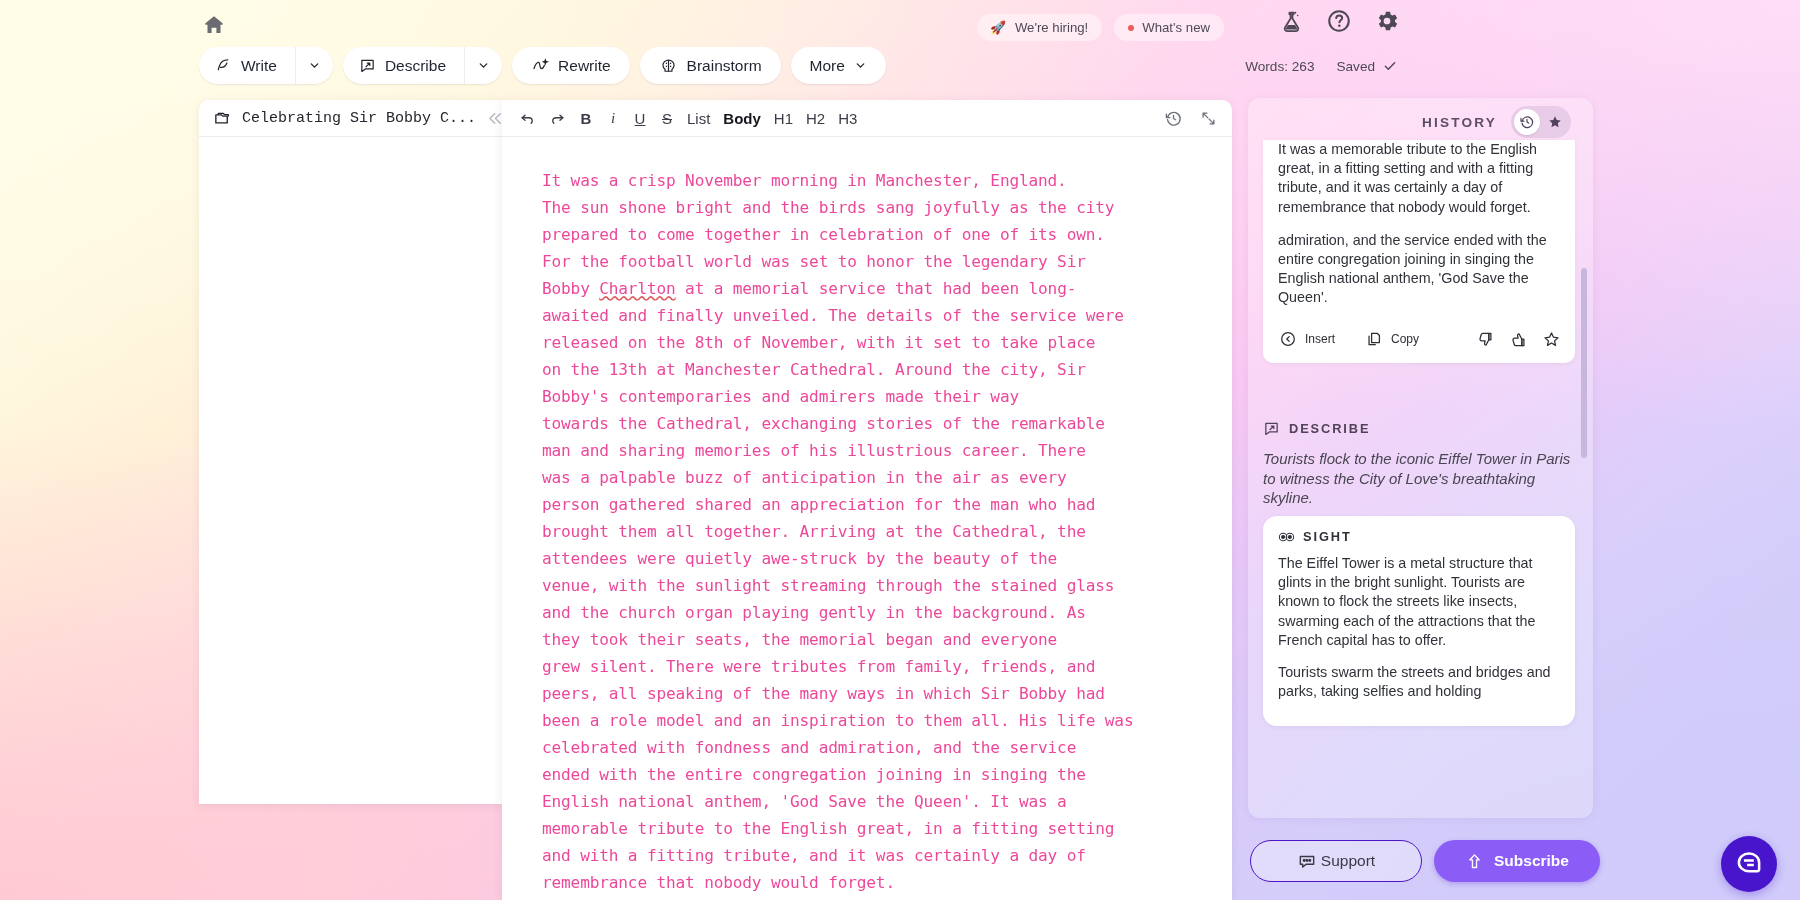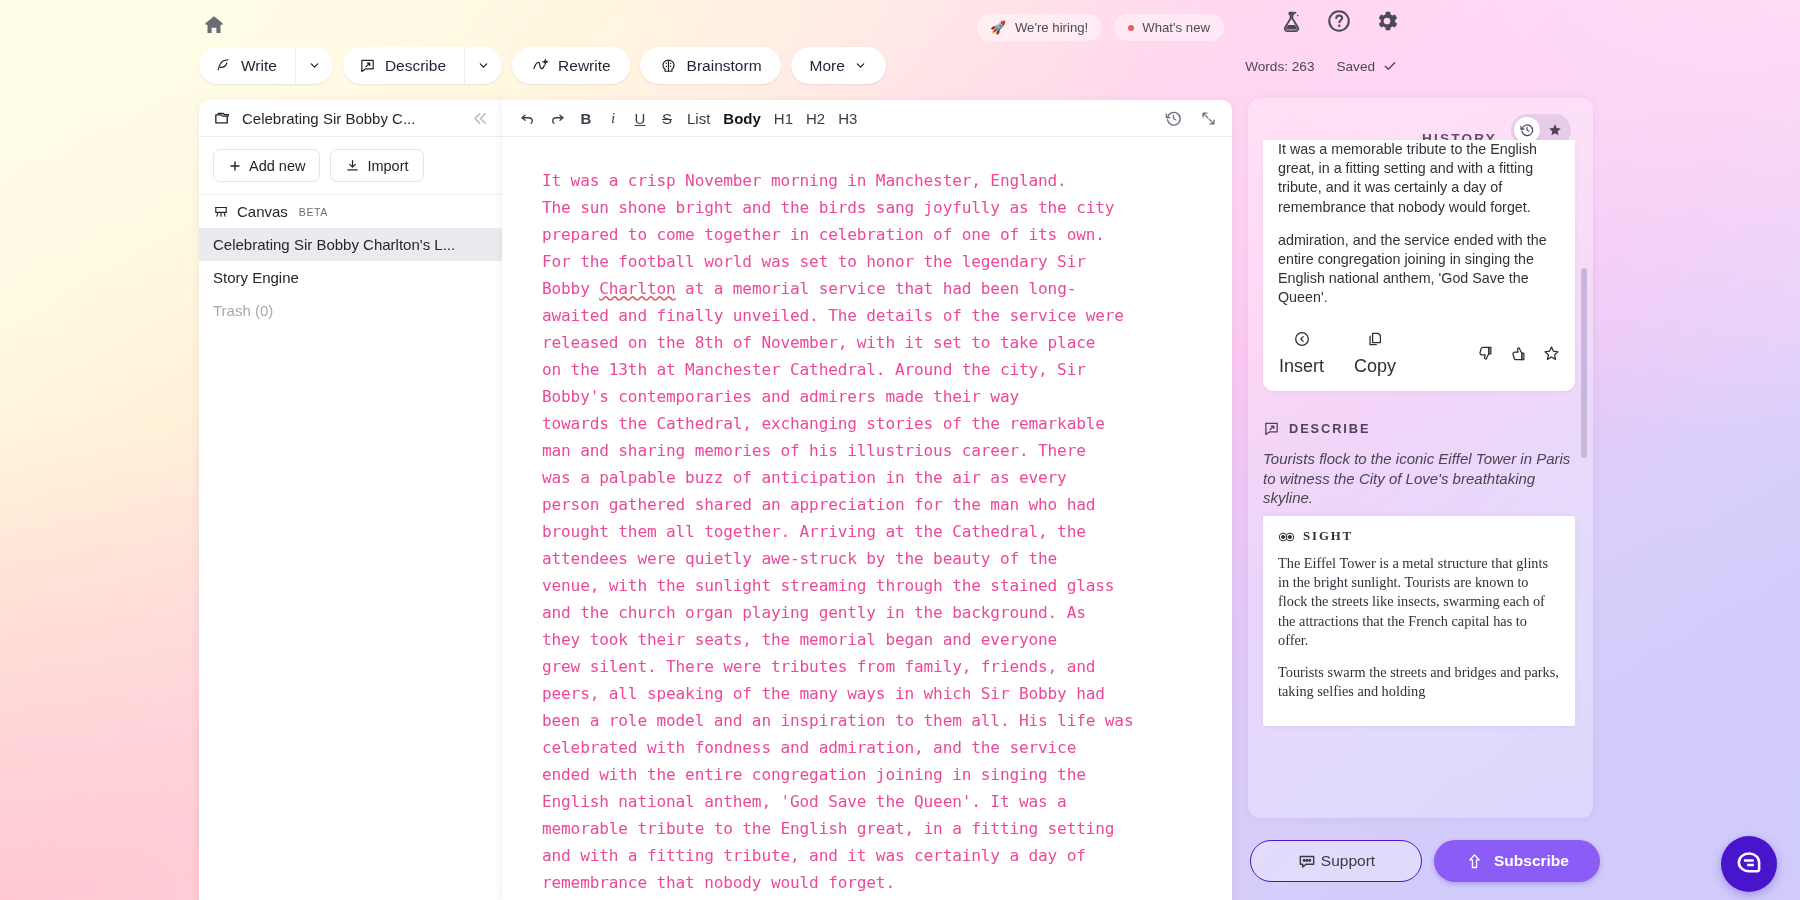--- a/index.html
+++ b/index.html
@@ -75,24 +75,24 @@
   .hicon{ cursor:pointer; display:flex; align-items:center; justify-content:center; }
 
   .status-row{
     position:absolute; right:402px; top:58px; display:flex; align-items:center; gap:22px;
     font-size:13.6px; color:#4d4856;
   }
   .status-saved{ display:flex; align-items:center; gap:7px; }
 
   
   .sidebar{
-    position:absolute; left:199px; top:100px; width:303px; height:800px;
+    position:absolute; left:199px; top:100px; width:303px; height:704px;
     background:#fff; border-top-left-radius:10px;
     box-shadow:0 2px 10px rgba(90,50,100,.10);
-    display:flex; flex-direction:column;
+    display:flex; flex-direction:row;font-family:Liberation Mono, monospace;
   }
   .sb-head{
     height:37px; display:flex; align-items:center; gap:10px; padding:0 12px 0 14px;
     border-bottom:1px solid #ededf1;
   }
   .sb-title{
     font-size:15px; color:#24262e; white-space:nowrap; overflow:hidden;
     text-overflow:ellipsis; flex:1;
   }
   .sb-collapse{ cursor:pointer; color:#b9b9c2; display:flex; }
@@ -153,21 +153,21 @@
 
   
   .rpanel{
     position:absolute; left:1248px; top:98px; width:345px; height:720px;
     background:rgba(255,255,255,.26);
     border-radius:12px;
     box-shadow:0 1px 8px rgba(110,70,140,.09);
     overflow:hidden;
   }
   .rp-head{
-    height:48px; display:flex; align-items:flex-end; justify-content:flex-end;
+    height:48px; display:flex; align-items:center; justify-content:flex-end;
     gap:14px; padding:0 22px 0 0;
   }
   .rp-title{
     font-size:13.6px; letter-spacing:2.2px; color:#5d4d66; font-weight:600;
   }
   .rp-toggle{
     display:flex; align-items:center; background:rgba(160,130,180,.22);
     border-radius:999px; padding:3px; gap:2px;
   }
   .rp-tgl{
@@ -183,42 +183,41 @@
     box-shadow:0 1px 4px rgba(100,60,130,.08);
   }
   .hc-body{ padding:0 15px; }
   .hc-p{
     font-size:14.3px; line-height:19.2px; color:#2f3239; margin-bottom:14px;
   }
   .hc-actions{
     display:flex; align-items:center; gap:0; padding:8px 14px 14px 16px;
   }
   .hc-act{
-    display:flex; align-items:center; gap:8px; font-size:18px; color:#2c2f36;
-    cursor:pointer; margin-right:30px; white-space:nowrap;flex-direction:column;
+    display:flex; align-items:center; gap:8px; font-size:12px; color:#2c2f36;
+    cursor:pointer; margin-right:30px; white-space:nowrap;
   }
   .hc-icn{ cursor:pointer; margin-right:14px; display:flex; }
   .hc-icn:last-child{ margin-right:0; }
 
   .sect-head{
     display:flex; align-items:center; gap:9px; padding:0 0 0 15px;
   }
   .sect-title{
     font-size:12.8px; letter-spacing:1.9px; font-weight:600; color:#4f4259;
   }
   .desc-text{
     font-style:italic; font-size:15px; line-height:19.5px; color:#4a4552;
     padding:12px 22px 0 15px;
   }
   .sight-card{
     position:absolute; left:15px; width:312px;
-    background:#fff; border-radius:2px; padding:13px 15px 0 15px;
+    background:#fff; border-radius:14px; padding:13px 15px 0 15px;
     box-shadow:0 1px 4px rgba(100,60,130,.08);
     overflow:hidden;
-    font-family:Liberation Serif, serif;
   }
   .sc-head{ display:flex; align-items:center; gap:8px; margin-bottom:10px; }
   .sc-title{ font-size:12.8px; letter-spacing:1.9px; font-weight:600; color:#2f3239; }
   .sc-p{ font-size:14.3px; line-height:19.2px; color:#2f3239; margin-bottom:13px; }
 
   .scrollbar{
     position:absolute; right:6px; top:170px; width:6px; height:190px;
     border-radius:3px; background:#c8b7dd; cursor:pointer;
   }
 

